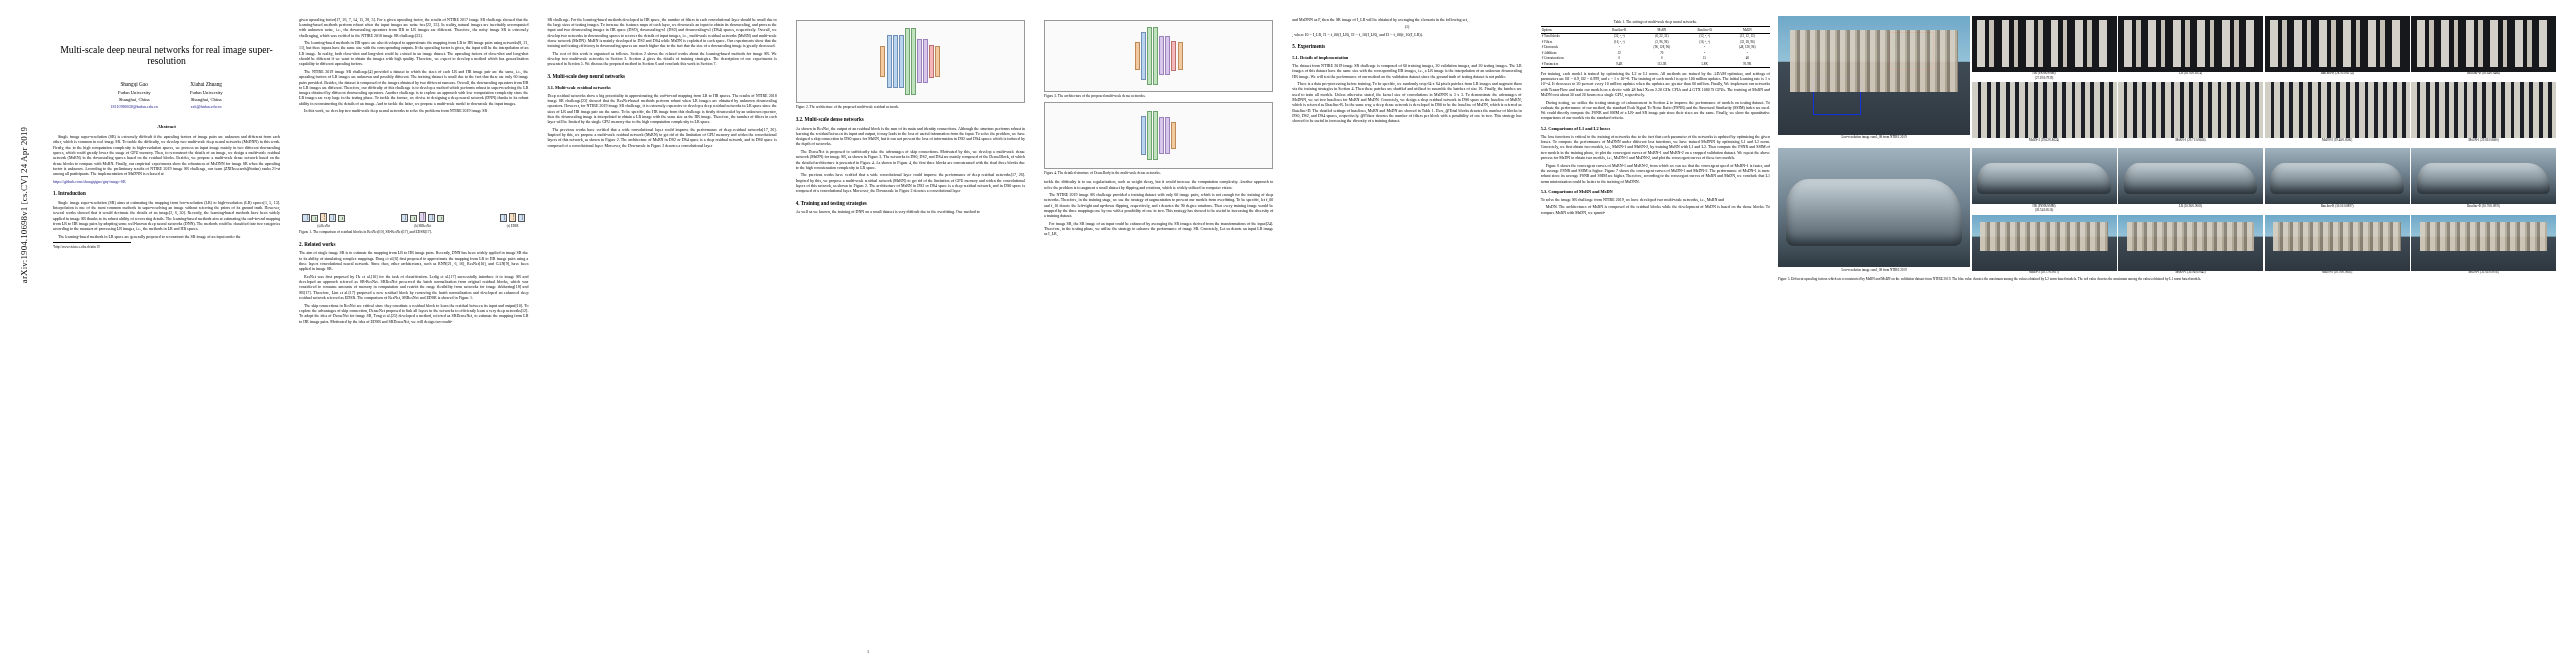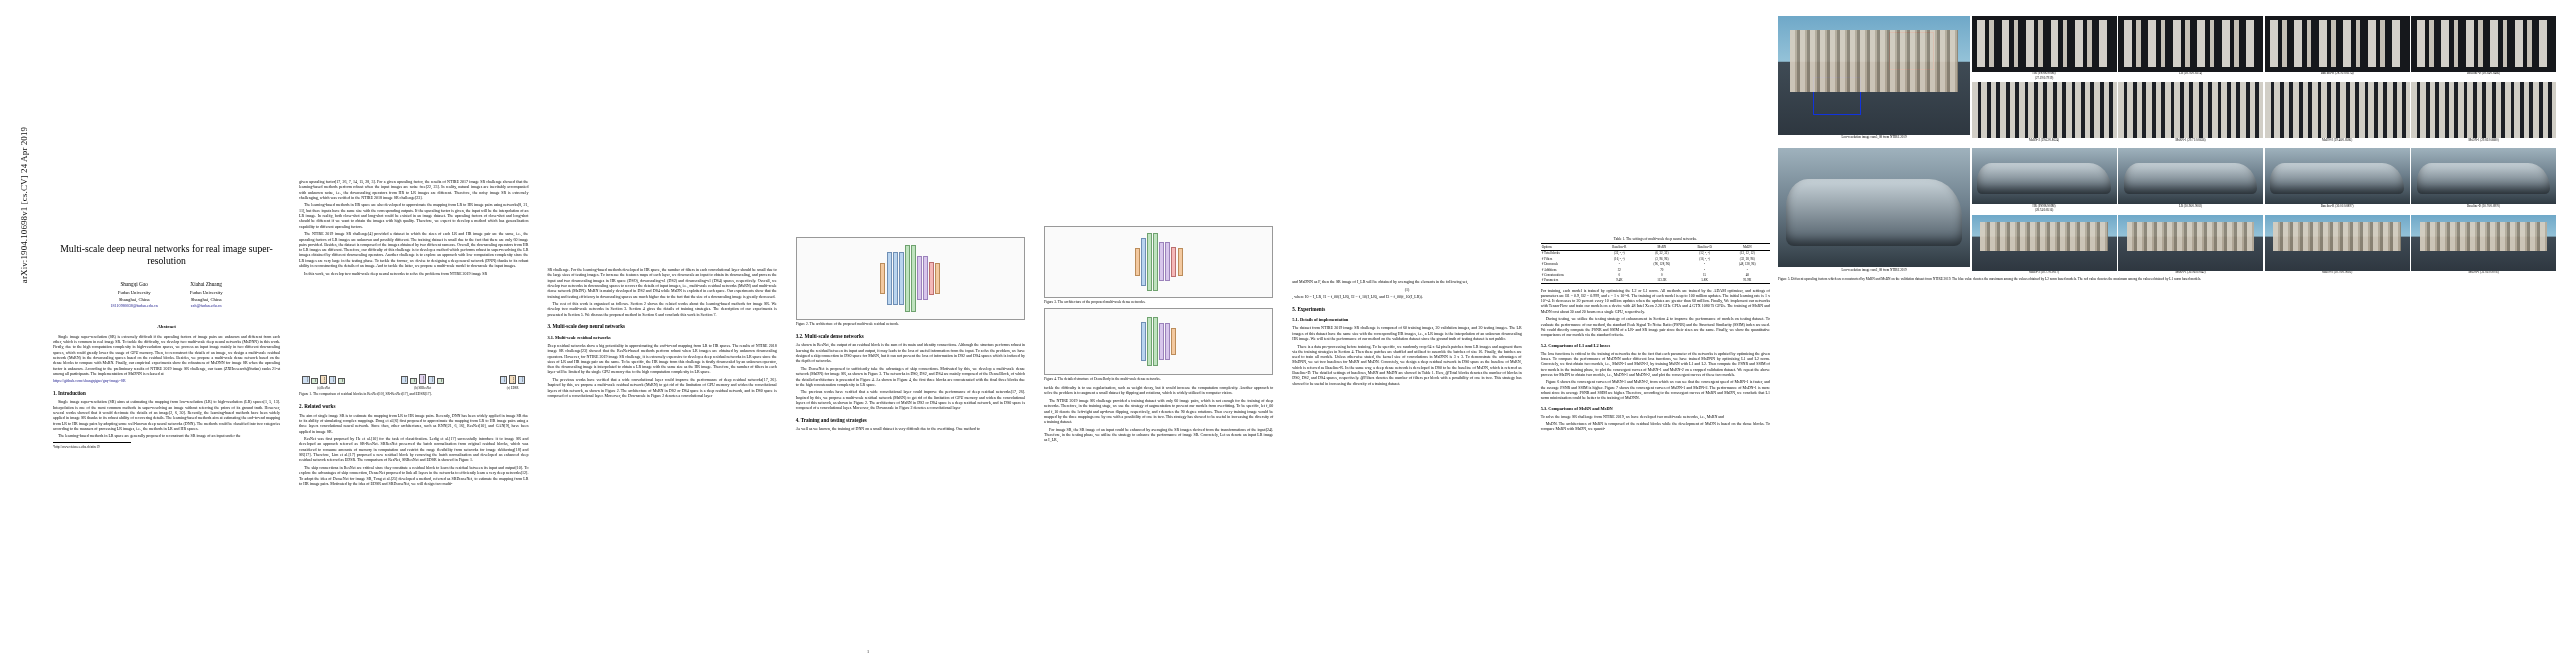--- a/index.html
+++ b/index.html
@@ -31,21 +31,20 @@
     text-align: center;
   }
   .cols {
     position: absolute;
     left: 53px;
     top: 16.7px;
     width: 1717px;
     height: 634px;
     display: flex;
     gap: 19px;
-    align-items: center;
   }
   .col {
     width: 410px;
     font-size: 4px;
     line-height: 1.33;
     text-align: justify;
     color: #000;
   }
   .col.c1 { width: 406px; }
   .title {

